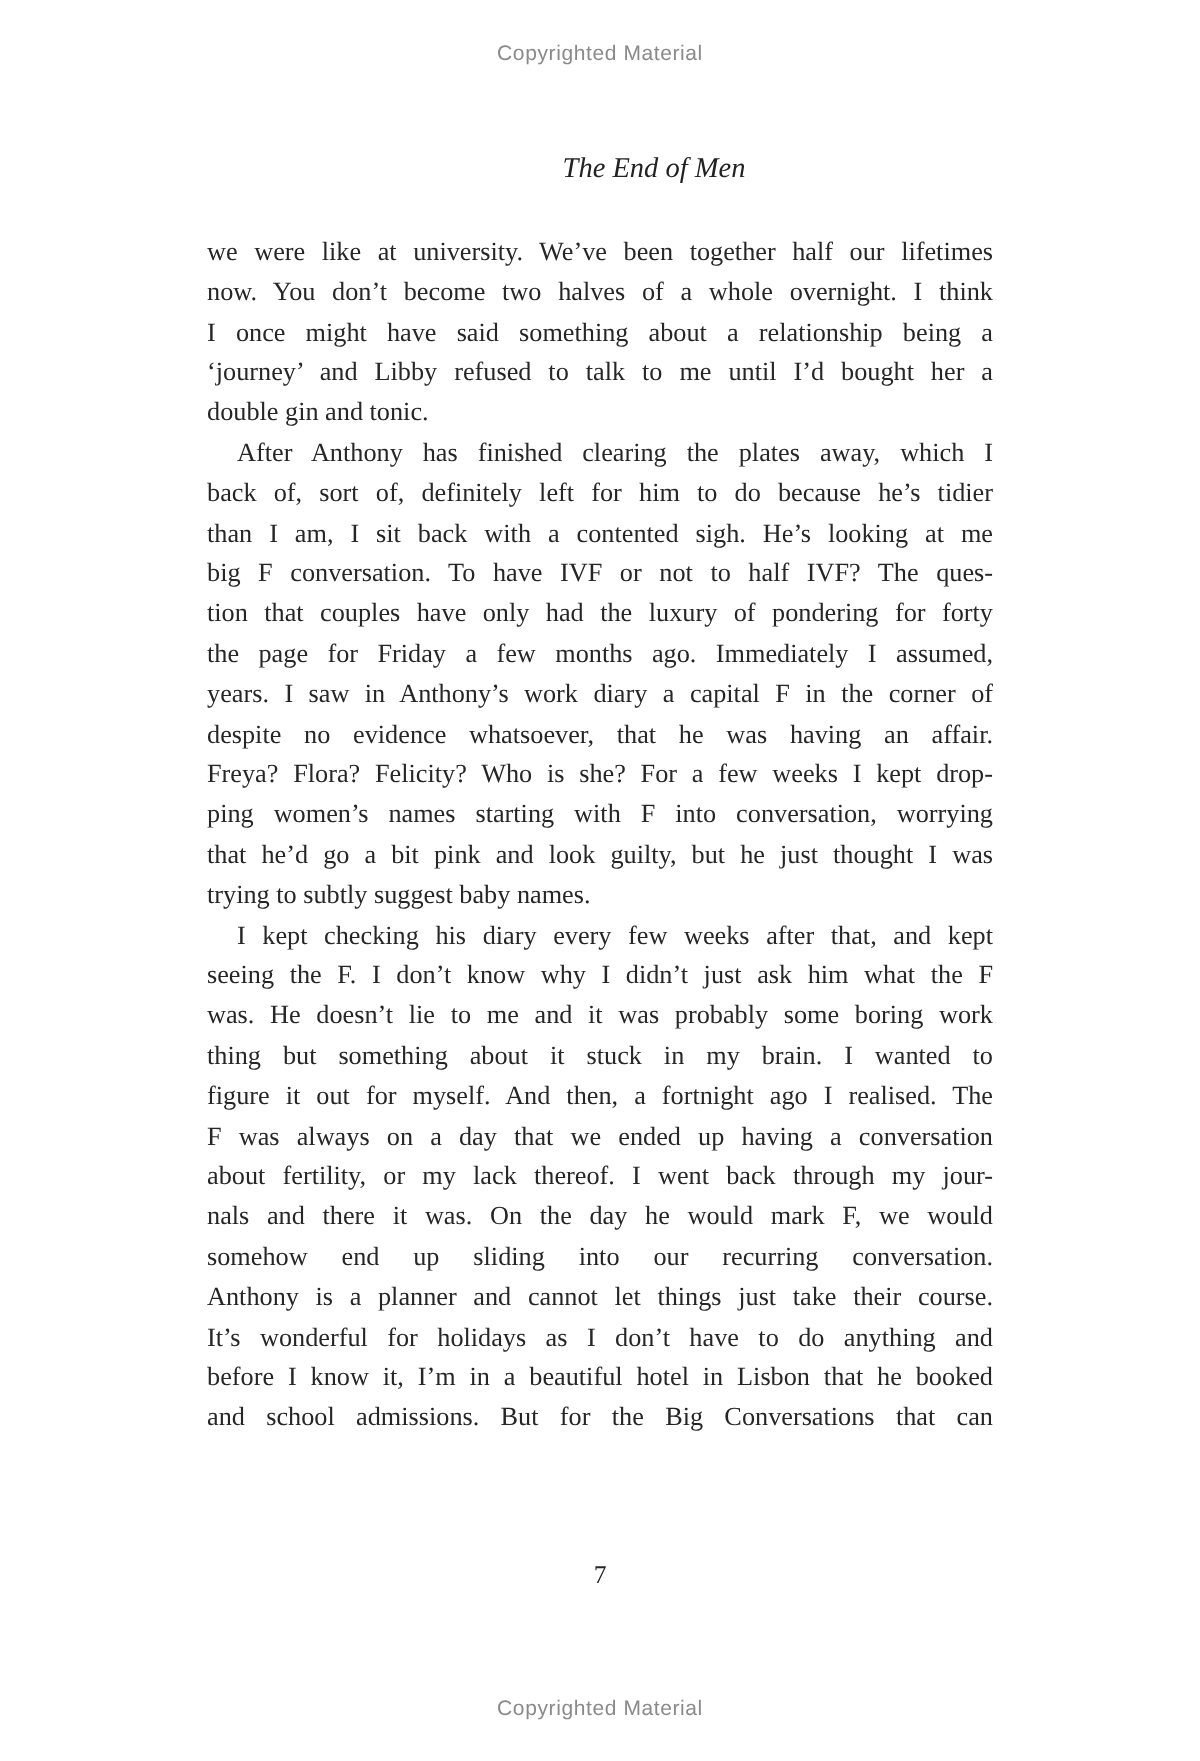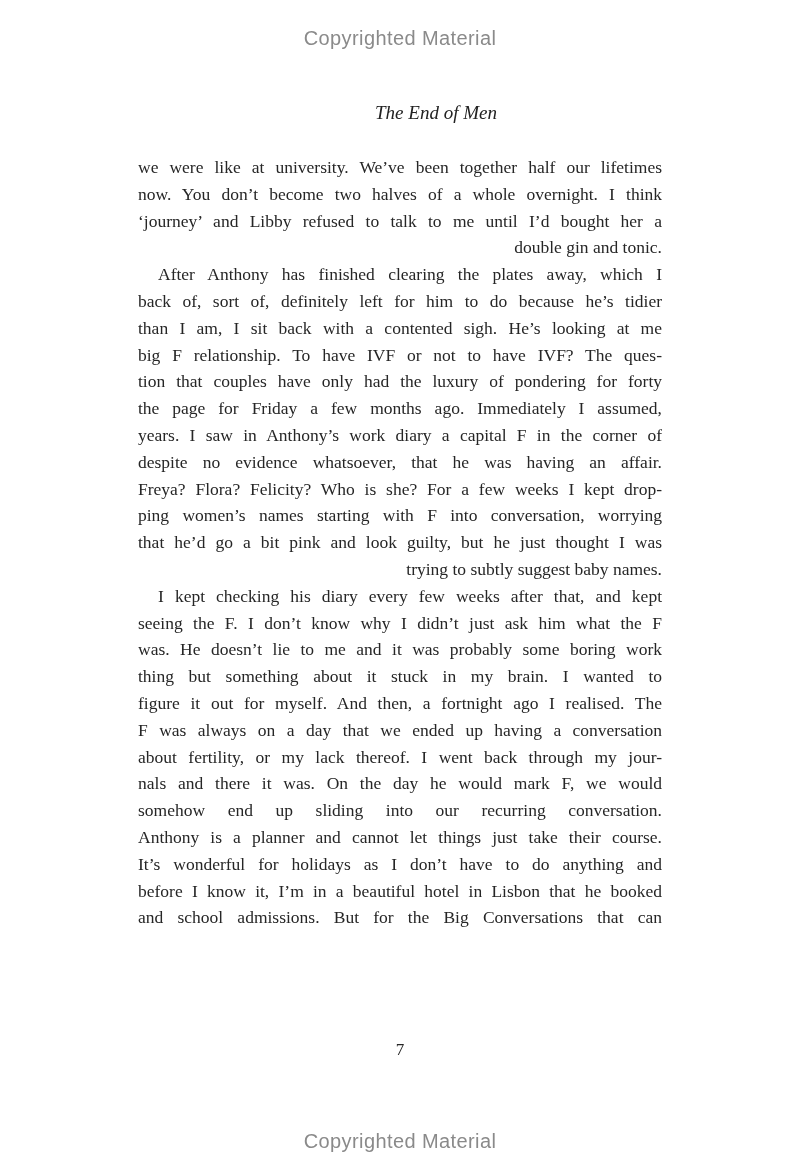--- a/index.html
+++ b/index.html
@@ -14,21 +14,21 @@
     background: #ffffff;
     font-family: "Liberation Serif", serif;
     overflow: hidden;
   }
   .watermark {
     position: absolute;
     left: 0;
     width: 800px;
     text-align: center;
     font-family: "Liberation Sans", sans-serif;
-    font-size: 20px;
+    font-size: 14px;
     font-weight: 400;
     letter-spacing: 0.4px;
     color: #8a8a8a;
   }
   .watermark-top { top: 27px; }
   .watermark-bottom { top: 1130px; }
   .running-head {
     position: absolute;
     top: 102px;
     left: 0;
@@ -45,21 +45,21 @@
     left: 138px;
     width: 524px;
     font-size: 17.5px;
     color: #262626;
     font-family: Liberation Serif, serif;
   }
   .line {
     height: 26.8px;
     line-height: 26.8px;
     overflow: hidden;
-    text-align: right;
+    text-align: left;
     white-space: normal;
   }
   .line.just {
     text-align: justify;
     text-align-last: justify;
   }
   .line.just::after {
     content: "";
     display: inline-block;
     width: 100%;
@@ -82,26 +82,27 @@
 <body>
 
 <div class="book-page">
   <div class="watermark watermark-top">Copyrighted Material</div>
 
   <div class="running-head">The End of Men</div>
 
   <div class="text-block">
       <div class="line just">we were like at university. We’ve been together half our lifetimes</div>
       <div class="line just">now. You don’t become two halves of a whole overnight. I think</div>
+      <div class="line just">I once might have said something about a relationship being a</div>
       <div class="line just">‘journey’ and Libby refused to talk to me until I’d bought her a</div>
       <div class="line">double gin and tonic.</div>
       <div class="line just indent">After Anthony has finished clearing the plates away, which I</div>
       <div class="line just">back of, sort of, definitely left for him to do because he’s tidier</div>
       <div class="line just">than I am, I sit back with a contented sigh. He’s looking at me</div>
-      <div class="line just">big F relationship. To have IVF or not to have IVF? The ques-</div>
+      <div class="line just">big F conversation. To have IVF or not to half IVF? The ques-</div>
       <div class="line just">tion that couples have only had the luxury of pondering for forty</div>
       <div class="line just">the page for Friday a few months ago. Immediately I assumed,</div>
       <div class="line just">years. I saw in Anthony’s work diary a capital F in the corner of</div>
       <div class="line just">despite no evidence whatsoever, that he was having an affair.</div>
       <div class="line just">Freya? Flora? Felicity? Who is she? For a few weeks I kept drop-</div>
       <div class="line just">ping women’s names starting with F into conversation, worrying</div>
       <div class="line just">that he’d go a bit pink and look guilty, but he just thought I was</div>
       <div class="line">trying to subtly suggest baby names.</div>
       <div class="line just indent">I kept checking his diary every few weeks after that, and kept</div>
       <div class="line just">seeing the F. I don’t know why I didn’t just ask him what the F</div>

